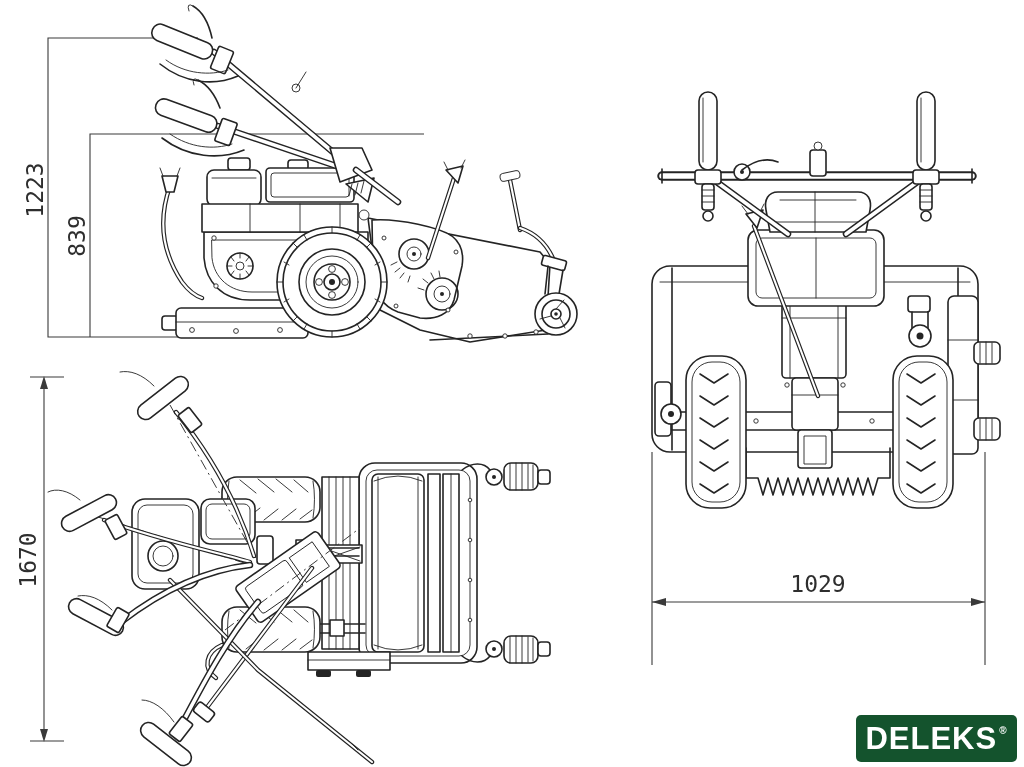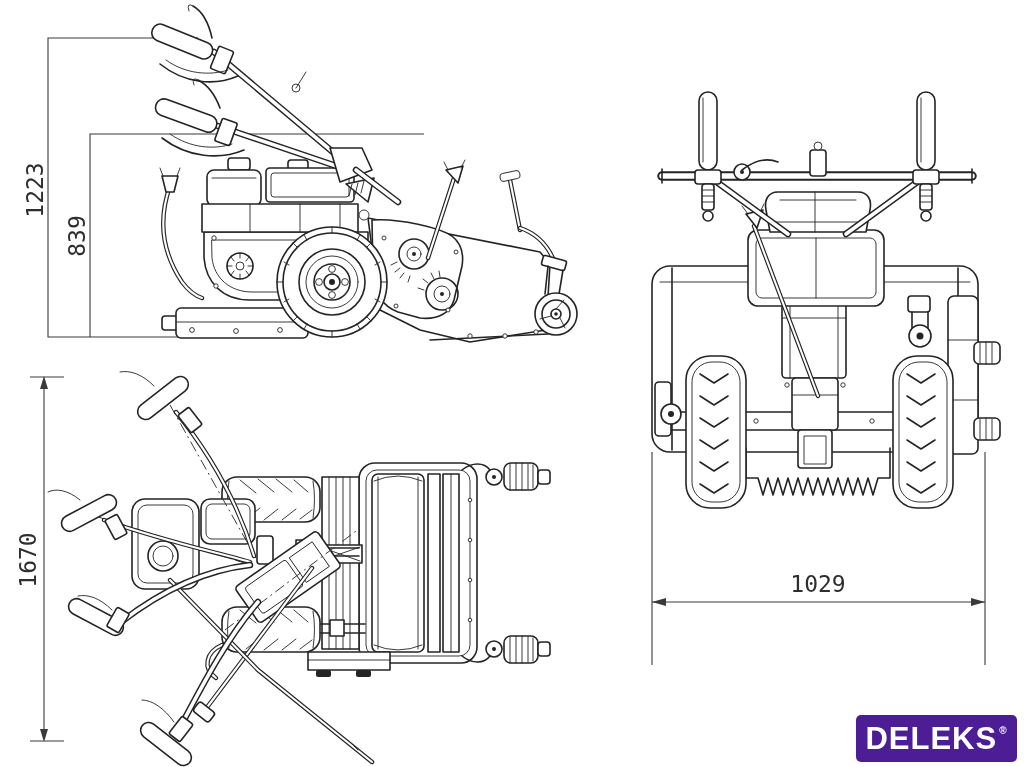--- a/index.html
+++ b/index.html
@@ -428,18 +428,18 @@
     <g>
       <path class="dim" d="M652,452 V665 M985,452 V665"></path>
       <path class="dim" d="M652,602 H985"></path>
       <polygon class="arr" points="652,602 666,598 666,606"></polygon>
       <polygon class="arr" points="985,602 971,598 971,606"></polygon>
       <text class="dimtext" text-anchor="middle" x="818" y="592">1029</text>
     </g>
   </g>
 </svg>
 
-<div class="logo" style="background: #4c1d95; color: rgb(255, 255, 255); align-items: center;">
+<div class="logo" style="background: #14532d; color: rgb(255, 255, 255); align-items: center;">
   <span>DELEKS</span>
       <sup>®</sup>
 </div>
 
 </div>
 
 </body></html>

